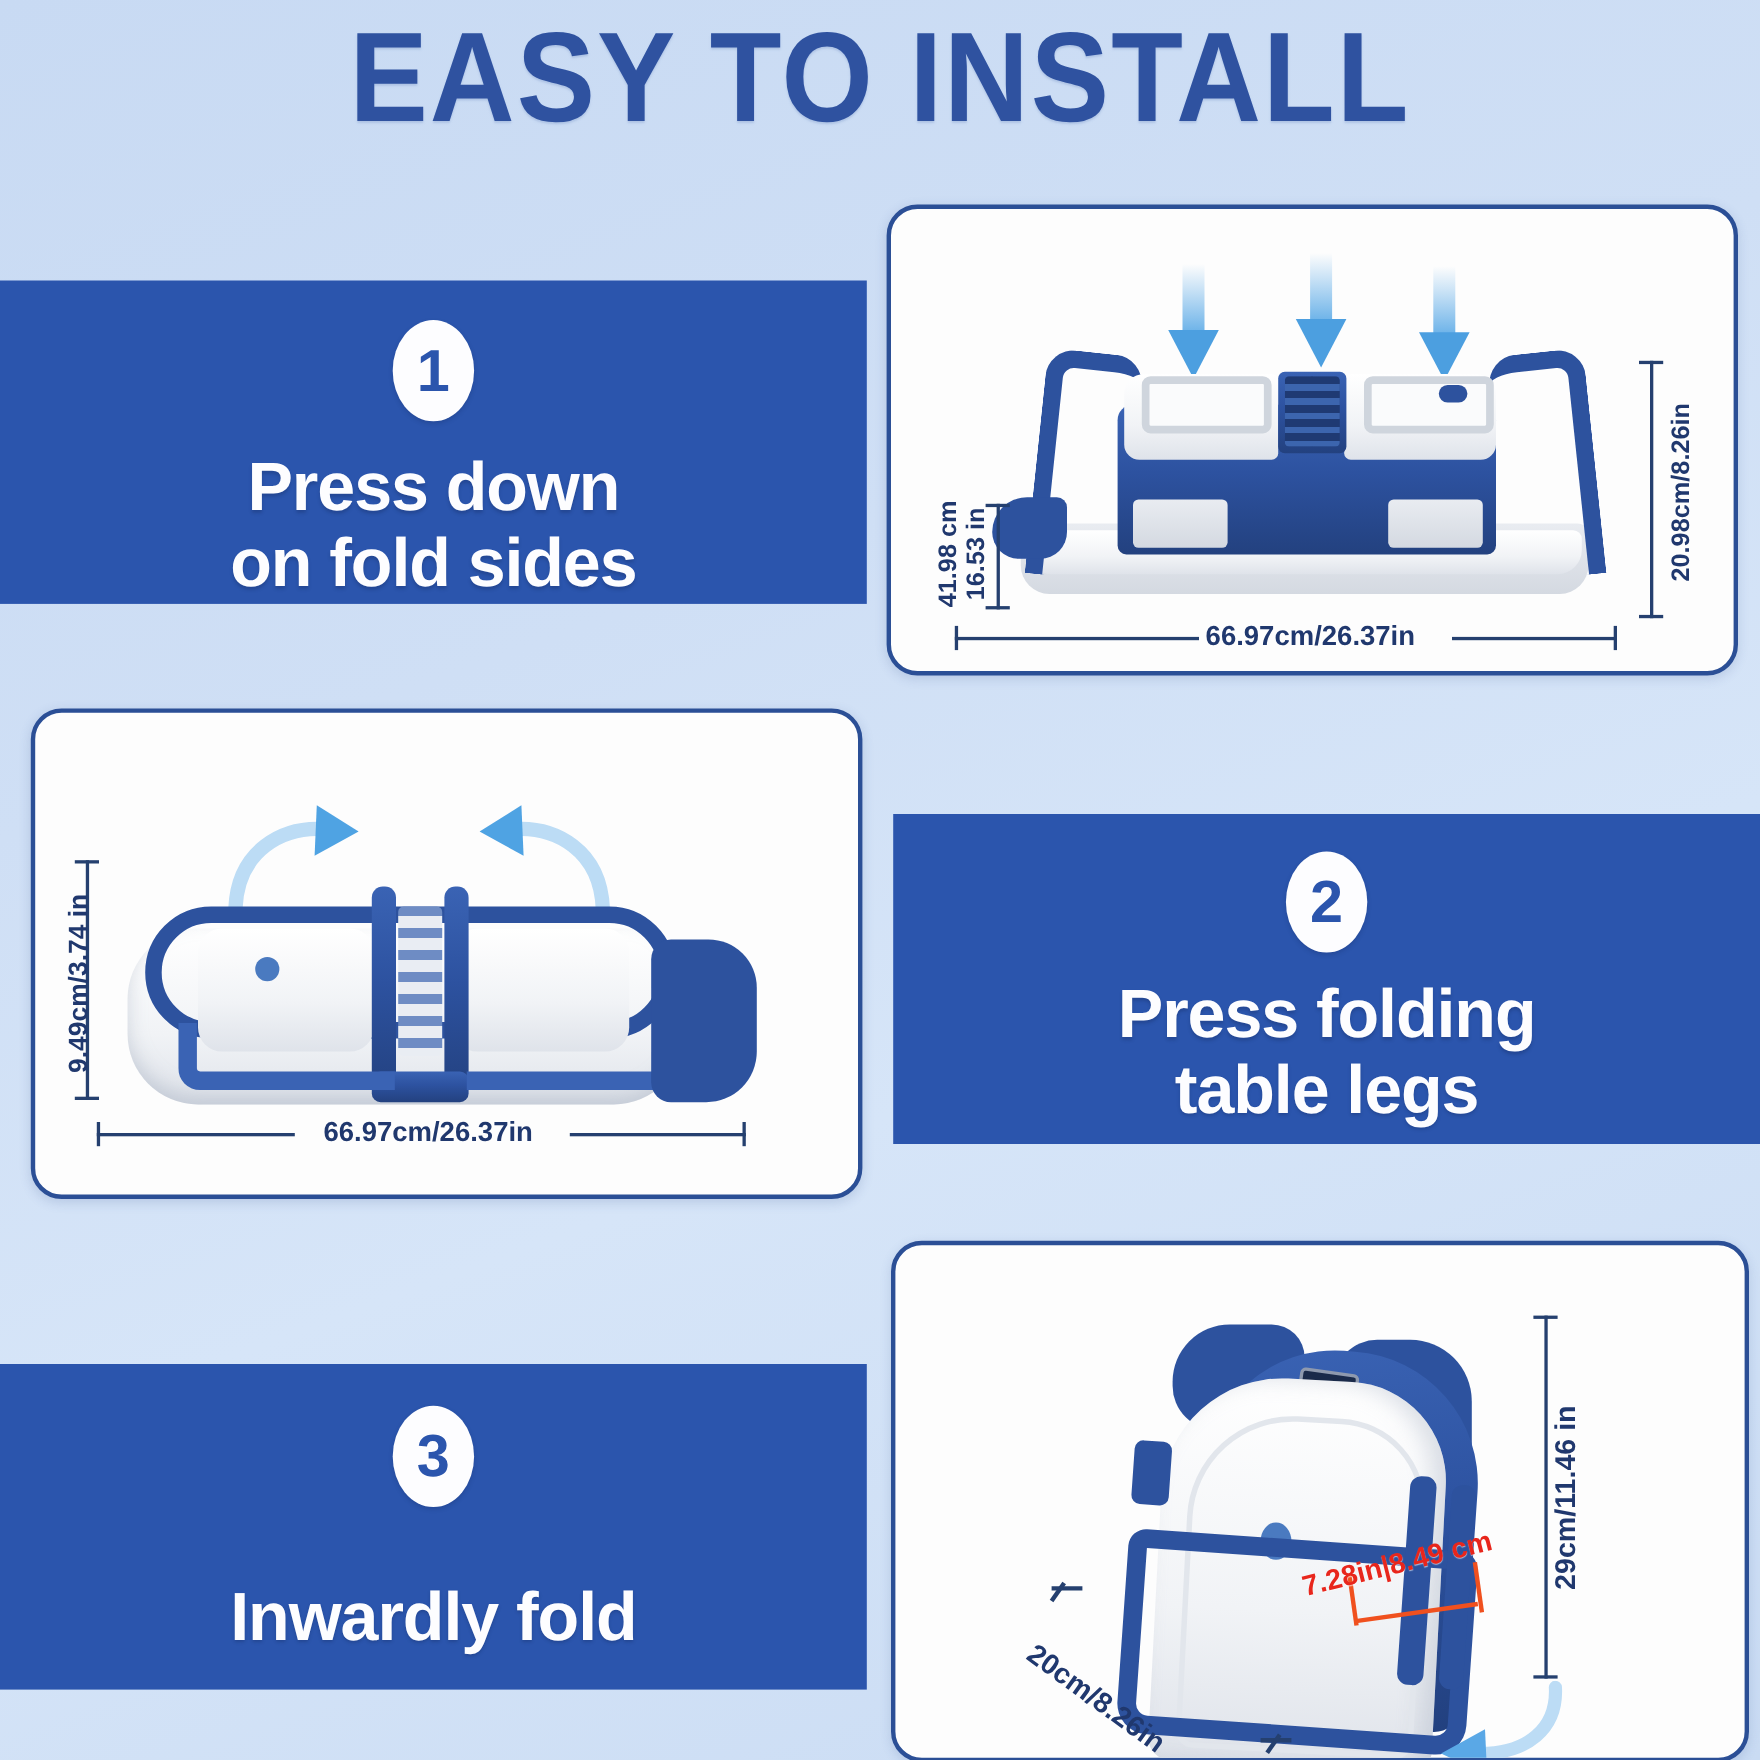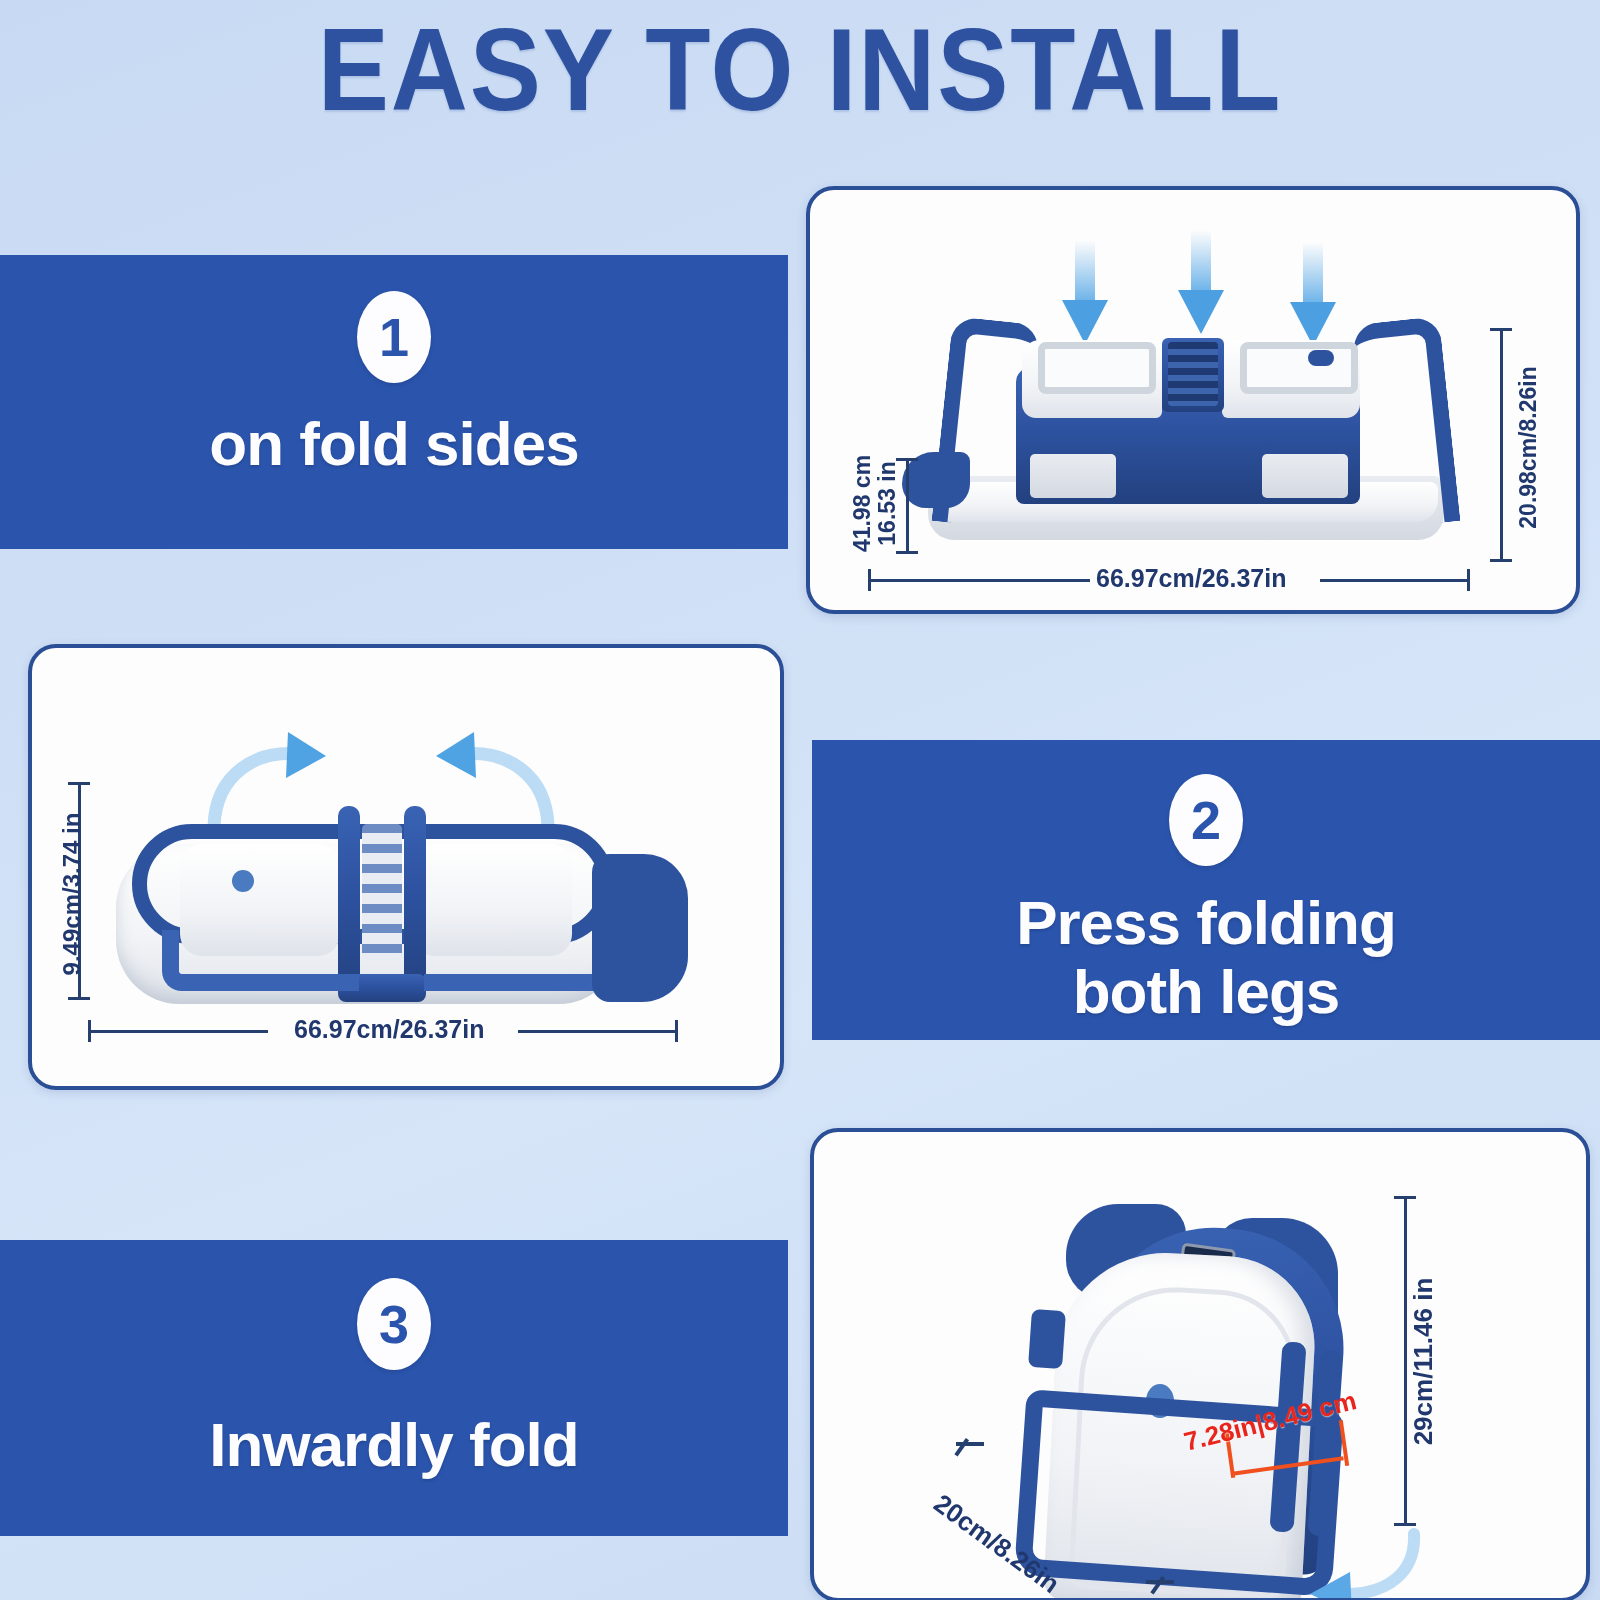--- a/index.html
+++ b/index.html
@@ -38,21 +38,21 @@
     font-family:"Liberation Sans",sans-serif;
     letter-spacing:-1px;line-height:1.12;
     text-shadow:0 2px 3px rgba(20,40,90,.3);
   }
   .step-text span{display:block;}
   #step1{left:0;top:255px;width:788px;height:294px;padding-top:36px;}
   #step1 .step-text{font-size:62px;margin-top:26px;}
   #step2{left:812px;top:740px;width:788px;height:300px;padding-top:34px;}
   #step2 .step-text{font-size:62px;margin-top:22px;}
   #step3{left:0;top:1240px;width:788px;height:296px;padding-top:38px;}
-  #step3 .step-text{font-size:62px;margin-top:40px;}
+  #step3 .step-text{font-size:62px;margin-top:66px;}
 
   
   .card{
     position:absolute;background:#fdfdfd;
     border:4px solid #2b4f96;border-radius:28px;
     box-sizing:border-box;overflow:hidden;
     box-shadow:0 3px 10px rgba(60,90,150,.18);
   }
   #card1{left:806px;top:186px;width:774px;height:428px;}
   #card2{left:28px;top:644px;width:756px;height:446px;}
@@ -91,20 +91,21 @@
   .red-line{position:absolute;background:#f0501e;}
 </style>
 </head>
 <body>
 
 <div class="title">EASY TO INSTALL</div>
 
 <div class="step" id="step1">
   <div class="step-num">1</div>
   <div class="step-text">
+    <span>Press down</span>
     <span>on fold sides</span>
   </div>
 </div>
 
 <div class="card" id="card1">
   <div class="stage">
 
     <div class="arrow-down" style="left:252px;top:50px;">
       <div class="tail"></div>
       <div class="head"></div>
@@ -221,21 +222,21 @@
     <div class="cap-h" style="left:56px;top:372px;"></div>
     <div class="cap-h" style="left:643px;top:372px;"></div>
     <div class="dim" style="left:262px;top:367px;font-size:25px;">66.97cm/26.37in</div>
   </div>
 </div>
 
 <div class="step" id="step2">
   <div class="step-num">2</div>
   <div class="step-text">
     <span>Press folding</span>
-    <span>both legs</span>
+    <span>table legs</span>
   </div>
 </div>
 
 <div class="step" id="step3">
   <div class="step-num">3</div>
   <div class="step-text">
     <span>Inwardly fold</span>
   </div>
 </div>
 

